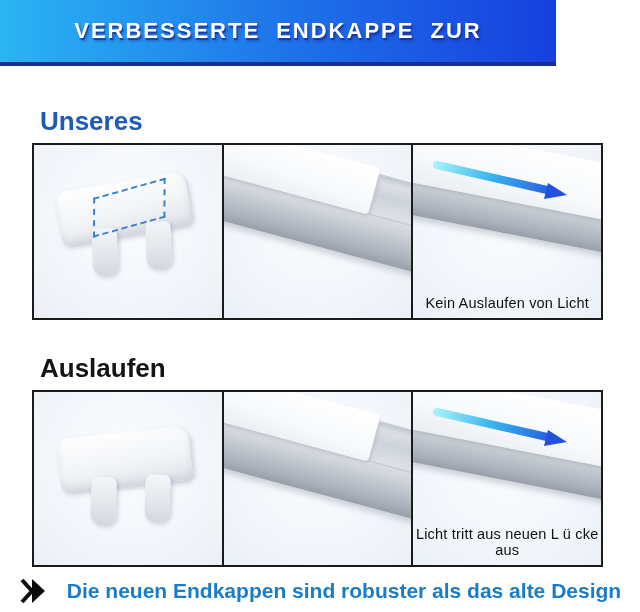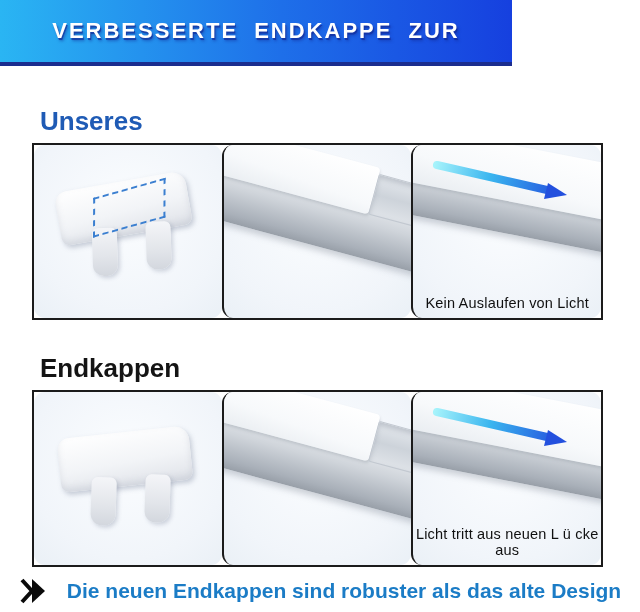--- a/index.html
+++ b/index.html
@@ -4,21 +4,21 @@
 <style>
   html,body { margin:0; padding:0; }
   body {
     width:640px; height:612px; position:relative; overflow:hidden;
     background:#ffffff;
     font-family:"Liberation Sans", sans-serif;
   }
 
   
   .banner {
-    position:absolute; top:0; left:0; width:512px; height:62px;
+    position:absolute; top:0; left:0; width:556px; height:62px;
     background:linear-gradient(90deg,
       var(--banner-grad-left,#2ab5f3) 0%,
       var(--banner-grad-mid,#1e6fe9) 55%,
       var(--banner-grad-right,#1640df) 100%);
     border-bottom:4px solid var(--banner-underline,#1b2d8e);
     display:flex; flex-direction:column; align-items:center; justify-content:center;
     line-height:1.1;
   }
   .banner-line {
     color:#ffffff; font-weight:800; font-size:22px;
@@ -34,21 +34,20 @@
   
   .panel-row {
     position:absolute; left:32px; width:567px; height:173px;
     border:2px solid #1b1b1b; display:flex; background:#fff;
   }
   #row-ours   { top:143px; }
   #row-others { top:390px; }
   .panel {
     flex:1 1 0; position:relative; overflow:hidden;
     background:radial-gradient(circle at 50% 40%, #fbfdff 0%, #f1f5fa 70%, #eaf0f6 100%);
-    border-radius:11px;
   }
   .panel + .panel { border-left:2px solid #1b1b1b; }
 
   
   .endcap { position:absolute; left:26px; top:30px; width:136px; height:110px; transform:rotate(-7deg); }
   .endcap.old { transform:rotate(-3deg); top:34px; }
   .cap-face {
     position:absolute; left:0; top:6px; width:132px; height:54px;
     background:linear-gradient(175deg,#ffffff 0%,#f2f4f7 55%,#dfe2e8 100%);
     border-radius:12px 14px 8px 8px;
@@ -149,21 +148,21 @@
           <stop offset="1" stop-color="#2453de"></stop>
         </linearGradient>
       </defs>
       <line x1="10" y1="10" x2="120" y2="35" stroke="url(#ag1)" stroke-width="8" stroke-linecap="round"></line>
       <polygon points="140,40 117,44 121,28" fill="#2350de"></polygon>
     </svg>
     <div class="panel-caption">Kein Auslaufen von Licht</div>
   </div>
 </div>
 
-<h2 class="section-heading" id="heading-sonstiges">Endkappen</h2>
+<h2 class="section-heading" id="heading-sonstiges">Auslaufen</h2>
 
 <div class="panel-row" id="row-others">
   <div class="panel">
     <div class="endcap old">
       <div class="cap-face"></div>
       <div class="cap-leg left"></div>
       <div class="cap-leg right"></div>
     </div>
   </div>
   <div class="panel">

